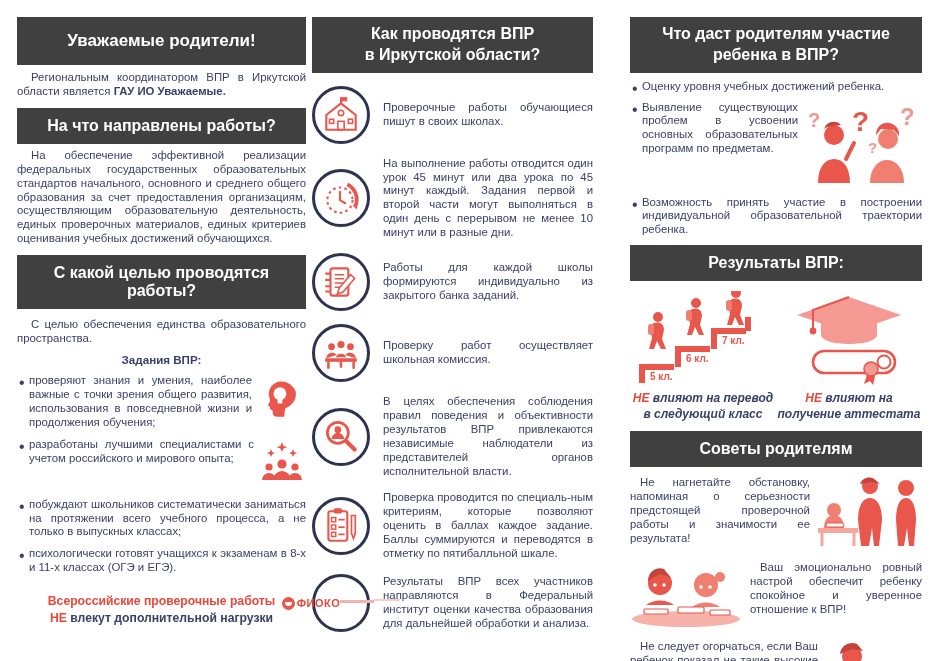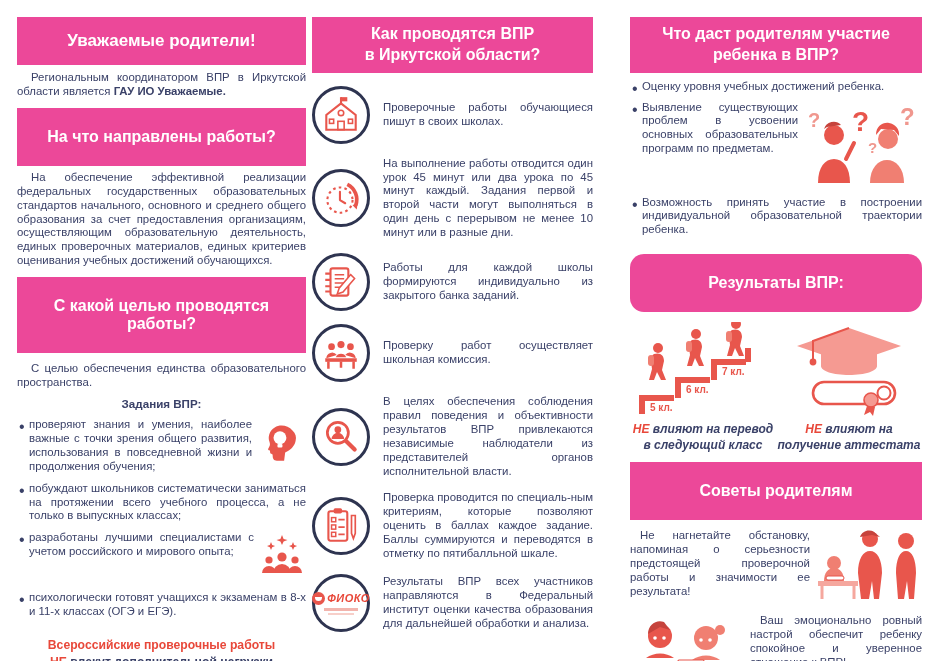--- a/index.html
+++ b/index.html
@@ -2,41 +2,41 @@
 <html><head>
 <meta charset="utf-8">
 <style>
   html,body{margin:0;padding:0;background:#fff;}
   .page{position:relative;width:934px;height:661px;background:#fff;overflow:hidden;
         font-family:"Liberation Sans","DejaVu Sans",sans-serif;color:#3a4168;}
   .col{position:absolute;top:17px;}
   .col-left{left:17px;width:289px;}
   .col-mid{left:312px;width:281px;}
   .col-right{left:630px;width:292px;}
-  .hbox{background:#ec4899;color:#fff;font-weight:bold;text-align:center;font-size:16px;}
+  .hbox{background:#404040;color:#fff;font-weight:bold;text-align:center;font-size:16px;}
   .hbox.big{padding:14px 4px;font-size:17px;}
-  .hbox.single{padding:20px 4px;}
+  .hbox.single{padding:9px 4px;}
   .hbox.double{padding:7px 4px;line-height:1.3;}
   p{margin:0;font-size:11.4px;line-height:1.22;text-align:justify;}
   .ind{text-indent:14px;}
   .red{color:#e8483a;font-weight:bold;}
   .b{font-weight:bold;}
   .tasks-title{font-weight:bold;text-align:center;font-size:11.6px;margin:7px 0 5px;}
   ul{margin:0;padding:0;list-style:none;}
   .bullet{position:relative;padding-left:12px;margin-top:8px;}
   .bullet::before{content:"•";position:absolute;left:2px;top:0;color:#3a4168;}
   .rowflex{display:flex;align-items:flex-start;}
   .rowflex .txt{flex:1;}
   .footer-note{margin-top:18px;text-align:center;font-weight:bold;font-size:12.2px;line-height:1.35;}
   
   .mid-item{display:flex;align-items:center;margin-top:13px;}
   .circle-icon{flex:0 0 58px;width:58px;height:58px;border:3px solid #2e3450;border-radius:50%;
                box-sizing:border-box;display:flex;align-items:center;justify-content:center;margin-right:13px;}
   .mid-item p{flex:1;}
-  .fioko{display:flex;flex-direction:column;align-items:center;line-height:1;font-style:italic;}
+  .fioko{display:flex;flex-direction:row;align-items:flex-start;line-height:1;}
   .fioko-row{display:flex;align-items:center;gap:2px;}
   .fioko-mark{width:13px;height:13px;border-radius:50%;background:#e8564c;position:relative;}
   .fioko-mark::after{content:"";position:absolute;left:3px;top:5px;width:7px;height:4px;border-radius:0 0 6px 6px;background:#fff;}
   .fioko-text{color:#e8483a;font-weight:bold;font-size:11px;letter-spacing:.5px;}
   .fioko-sub{margin-top:3px;width:34px;height:3px;background:#f2b4ad;}
   .fioko-sub2{margin-top:2px;width:26px;height:2px;background:#f7cfc9;}
   
   .r-bullets .bullet{margin-top:7px;}
   .results-row{display:flex;margin-top:10px;}
   .results-cell{flex:1;display:flex;flex-direction:column;align-items:center;}
@@ -63,38 +63,38 @@
       <li class="bullet rowflex">
         <p class="txt">проверяют знания и умения, наиболее важные с точки зрения общего развития, использования в повседневной жизни и продолжения обучения;</p>
         <span style="margin-left:4px;">
           <svg width="50" height="50" viewBox="0 0 48 48">
             <path fill="#e8564c" d="M35 12c-4-5-12-6-17-3s-7 9-5 14c1 3 0 4-1 6-1 1 0 2 1 2 1 1 0 2 1 3s2 0 2 2c0 3 1 5 4 5h7l1-8c5-2 9-6 10-11 1-4 0-7-3-10z"></path>
             <circle cx="23" cy="19" r="6.2" fill="#fff"></circle>
             <rect x="20.6" y="25" width="4.8" height="3.4" rx="1" fill="#fff"></rect>
           </svg>
         </span>
       </li>
-      <li class="bullet">
-        <p>побуждают школьников систематически заниматься на протяжении всего учебного процесса, а не только в выпускных  классах;</p>
-      </li>
       <li class="bullet rowflex">
         <p class="txt">разработаны лучшими специалистами с учетом российского и мирового опыта;</p>
         <span style="margin-left:4px;">
           <svg width="48" height="48" viewBox="0 0 48 48">
             <path fill="#e8564c" d="M24 4l1.6 3.9L29.5 9l-3.9 1.6L24 14l-1.6-3.4L18.5 9l3.9-1.1z"></path>
             <path fill="#e8564c" d="M13 11l1.2 2.9 2.9 1.1-2.9 1.2L13 19l-1.2-2.8-2.8-1.2 2.8-1.1z"></path>
             <path fill="#e8564c" d="M35 11l1.2 2.9 2.9 1.1-2.9 1.2L35 19l-1.2-2.8-2.8-1.2 2.8-1.1z"></path>
             <circle cx="24" cy="26" r="4.6" fill="#e8564c"></circle>
             <path fill="#e8564c" d="M15 42a9 9 0 0 1 18 0z"></path>
             <circle cx="11" cy="29" r="3.6" fill="#e8564c"></circle>
             <path fill="#e8564c" d="M4 42a7 7 0 0 1 14 0z"></path>
             <circle cx="37" cy="29" r="3.6" fill="#e8564c"></circle>
             <path fill="#e8564c" d="M30 42a7 7 0 0 1 14 0z"></path>
           </svg>
         </span>
+      </li>
+      <li class="bullet">
+        <p>побуждают школьников систематически заниматься на протяжении всего учебного процесса, а не только в выпускных  классах;</p>
       </li>
       <li class="bullet">
         <p>психологически готовят учащихся к экзаменам в 8-х и 11-х классах (ОГЭ и ЕГЭ).</p>
       </li>
     </ul>
     <div class="footer-note">
       <span class="red">Всероссийские проверочные работы</span><br>
       <span class="red">НЕ</span><span class="b"> влекут дополнительной нагрузки</span>
     </div>
   </div>
@@ -226,21 +226,21 @@
             <path d="M72 34c0-9 7-13 13-12s11 6 10 13l-5-6-13-1z" fill="#e8564c"></path>
             <path d="M66 82c0-15 8-23 17-23s17 8 17 23z" fill="#f07f72"></path>
           </svg>
         </span>
       </li>
       <li class="bullet">
         <p>Возможность принять участие в  построении  индивидуальной  образовательной траектории ребенка.</p>
       </li>
     </ul>
 
-    <div class="hbox single" style="margin-top:17px;border-radius:14px;">Результаты ВПР:</div>
+    <div class="hbox single" style="margin-top:8px;">Результаты ВПР:</div>
 
     <div class="results-row">
       <div class="results-cell">
         <svg width="134" height="94" viewBox="0 0 134 94">
           <g fill="#e8564c">
             <circle cx="22" cy="26" r="5"></circle>
             <path d="M18 32c6-2 10 1 10 7l-2 9 4 10h-5l-4-8-3 8h-5l3-11-1-8c0-4 1-6 3-7z"></path>
             <rect x="12" y="33" width="6" height="11" rx="3" fill="#f07f72"></rect>
             <circle cx="60" cy="12" r="5"></circle>
             <path d="M56 18c6-2 10 1 10 7l-2 9 4 10h-5l-4-8-3 8h-5l3-11-1-8c0-4 1-6 3-7z"></path>

